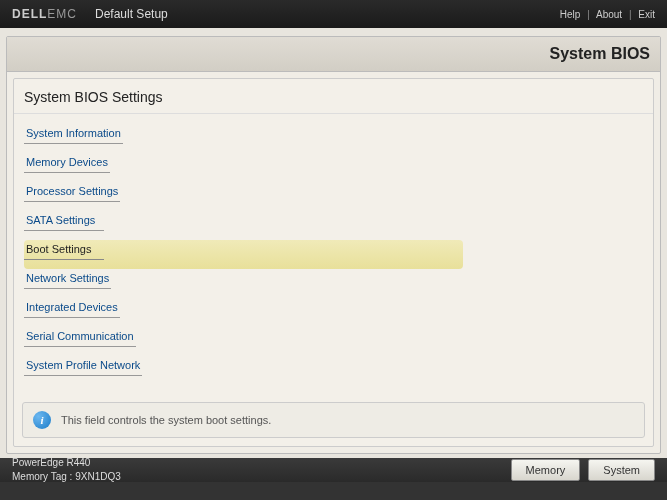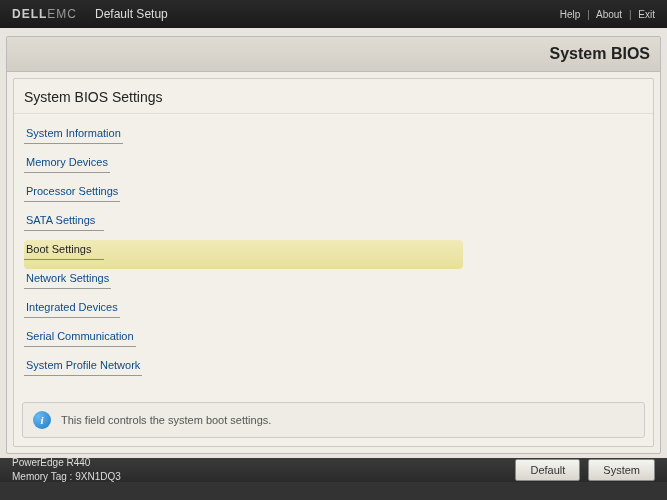--- a/index.html
+++ b/index.html
@@ -178,16 +178,16 @@
 
 <div class="bottom-bar">
   <div class="model-info">
     <div>PowerEdge R440</div>
     <div>
       <span>Memory Tag :</span>
       <span>9XN1DQ3</span>
     </div>
   </div>
   <div class="btn-group">
-    <div class="btn">Default</div>
+    <div class="btn">Memory</div>
     <div class="btn">System</div>
   </div>
 </div>
 
 </body></html>

